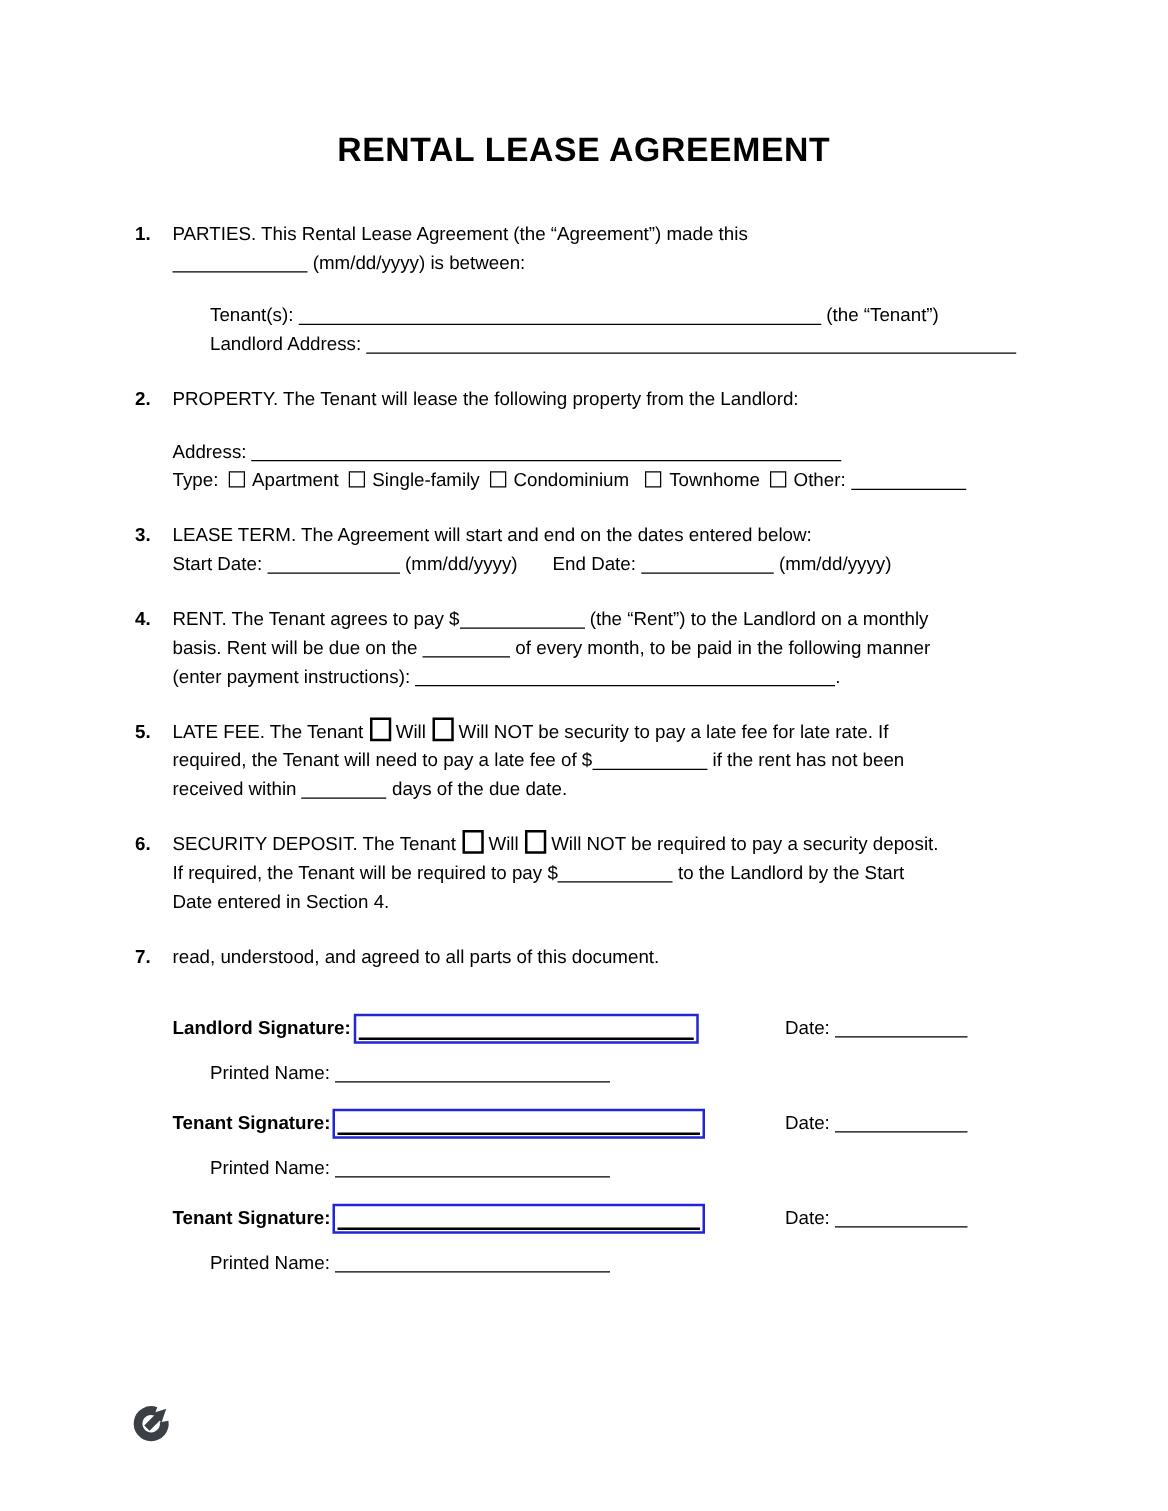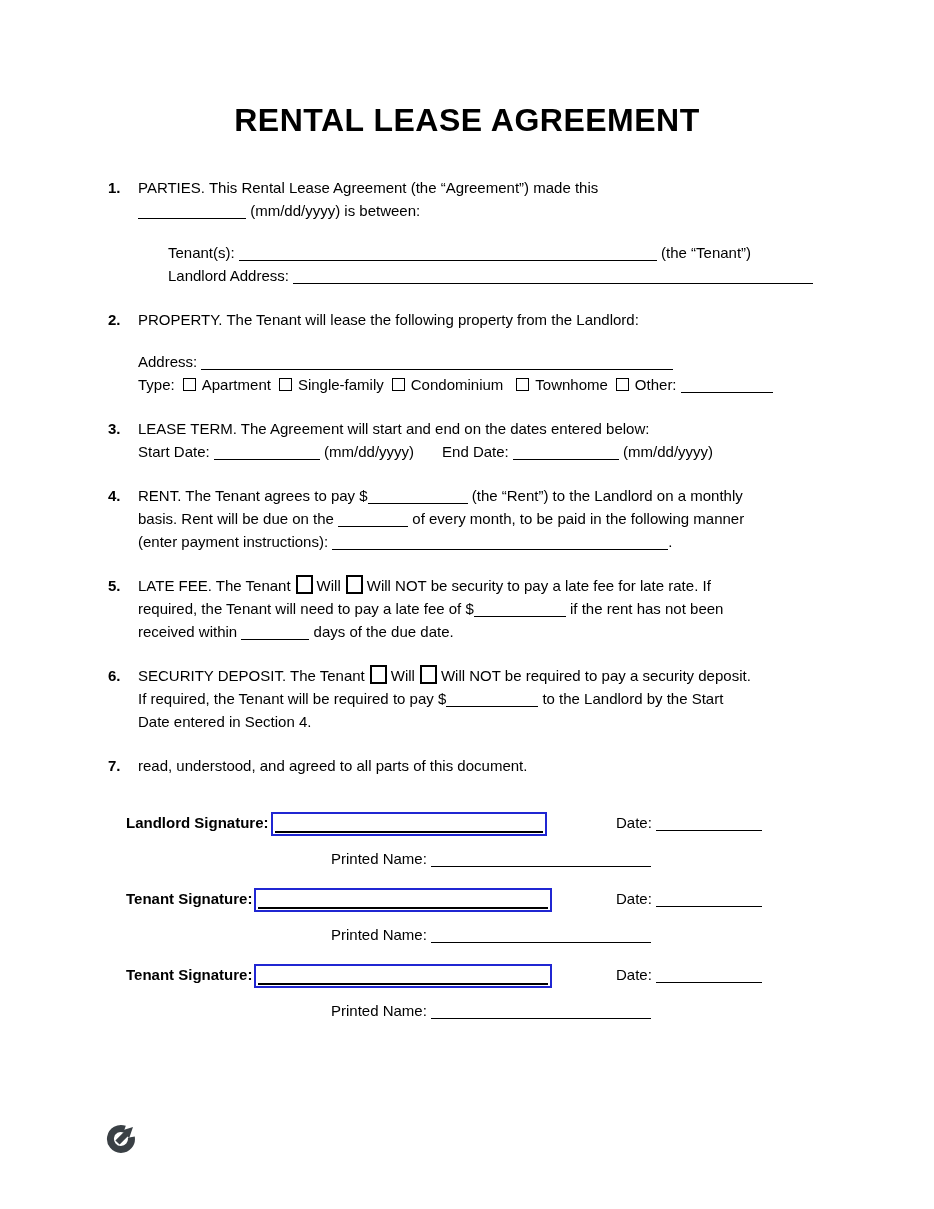--- a/index.html
+++ b/index.html
@@ -1,19 +1,19 @@
 <!DOCTYPE html>
 <html><head>
 <meta charset="utf-8">
 <style>
   html,body{margin:0;padding:0;background:#fff;}
   body{font-family:"Liberation Sans","DejaVu Sans",sans-serif;color:#000;font-size:15px;}
   .page{position:relative;width:934px;height:1209px;box-sizing:border-box;
         padding:0 108px;background:#fff;overflow:hidden;}
-  .title{margin:104px 0 40px 0;text-align:center;font-size:32px;font-weight:bold;
+  .title{margin:104px 0 40px 0;text-align:center;font-size:27px;font-weight:bold;
          letter-spacing:.5px;line-height:32px;}
   .section{display:flex;margin-bottom:21px;}
   .num{width:30px;flex:none;font-weight:bold;line-height:23px;}
   .content{flex:1;min-width:0;}
   .line{line-height:23px;white-space:nowrap;}
   b{font-weight:normal;}
   .indent{margin:19px 0 0 30px;}
   .blank{display:inline-block;border-bottom:1.5px solid #000;height:15px;vertical-align:-3px;}
   .cb{display:inline-block;width:13px;height:15px;border:2px solid #000;
       vertical-align:-3px;margin:0 4px 0 5px;background:#fff;}
@@ -23,21 +23,21 @@
   .sig-area{margin-top:33px;}
   .sig-row{position:relative;height:26px;line-height:26px;white-space:nowrap;}
   .sig-label{font-weight:bold;}
   .sig-field{display:inline-block;height:20px;border:2px solid #2026d2;background:#fff;
              vertical-align:middle;position:relative;margin-left:2px;}
   .sig-field .ink-line{position:absolute;left:2px;right:2px;bottom:1px;
              border-bottom:2px solid #000;}
   .w-landlord{width:272px;}
   .w-tenant{width:294px;}
   .date-group{position:absolute;left:490px;top:0;line-height:26px;}
-  .printed-row{margin:11px 0 16px 30px;line-height:23px;white-space:nowrap;text-align:center;}
+  .printed-row{margin:11px 0 16px 30px;line-height:23px;white-space:nowrap;}
   .logo{position:absolute;left:106px;top:1120px;width:34px;height:34px;}
 </style>
 </head>
 <body>
 
 <div class="page">
 
   <div class="title">RENTAL LEASE AGREEMENT</div>
 
   <div class="section">
@@ -98,21 +98,21 @@
     </div>
   </div>
 
   <div class="section" style="margin-bottom:0">
     <div class="num">7.</div>
     <div class="content">
       <div class="line"><span>read, understood, and agreed to all parts of this document.</span></div>
     </div>
   </div>
 
-  <div class="sig-area" style="margin-left:18px">
+  <div class="sig-area" style="margin-left:30px">
 
     <div>
       <div class="sig-row"><span class="sig-label">Landlord Signature:</span><span class="sig-field w-landlord"><span class="ink-line"></span></span><span class="date-group"><span>Date:</span> <span class="blank" style="width:106px"></span></span></div>
       <div class="printed-row"><span>Printed Name:</span> <span class="blank" style="width:220px"></span></div>
     </div>
 
     <div>
       <div class="sig-row"><span class="sig-label">Tenant Signature:</span><span class="sig-field w-tenant"><span class="ink-line"></span></span><span class="date-group"><span>Date:</span> <span class="blank" style="width:106px"></span></span></div>
       <div class="printed-row"><span>Printed Name:</span> <span class="blank" style="width:220px"></span></div>
     </div>

